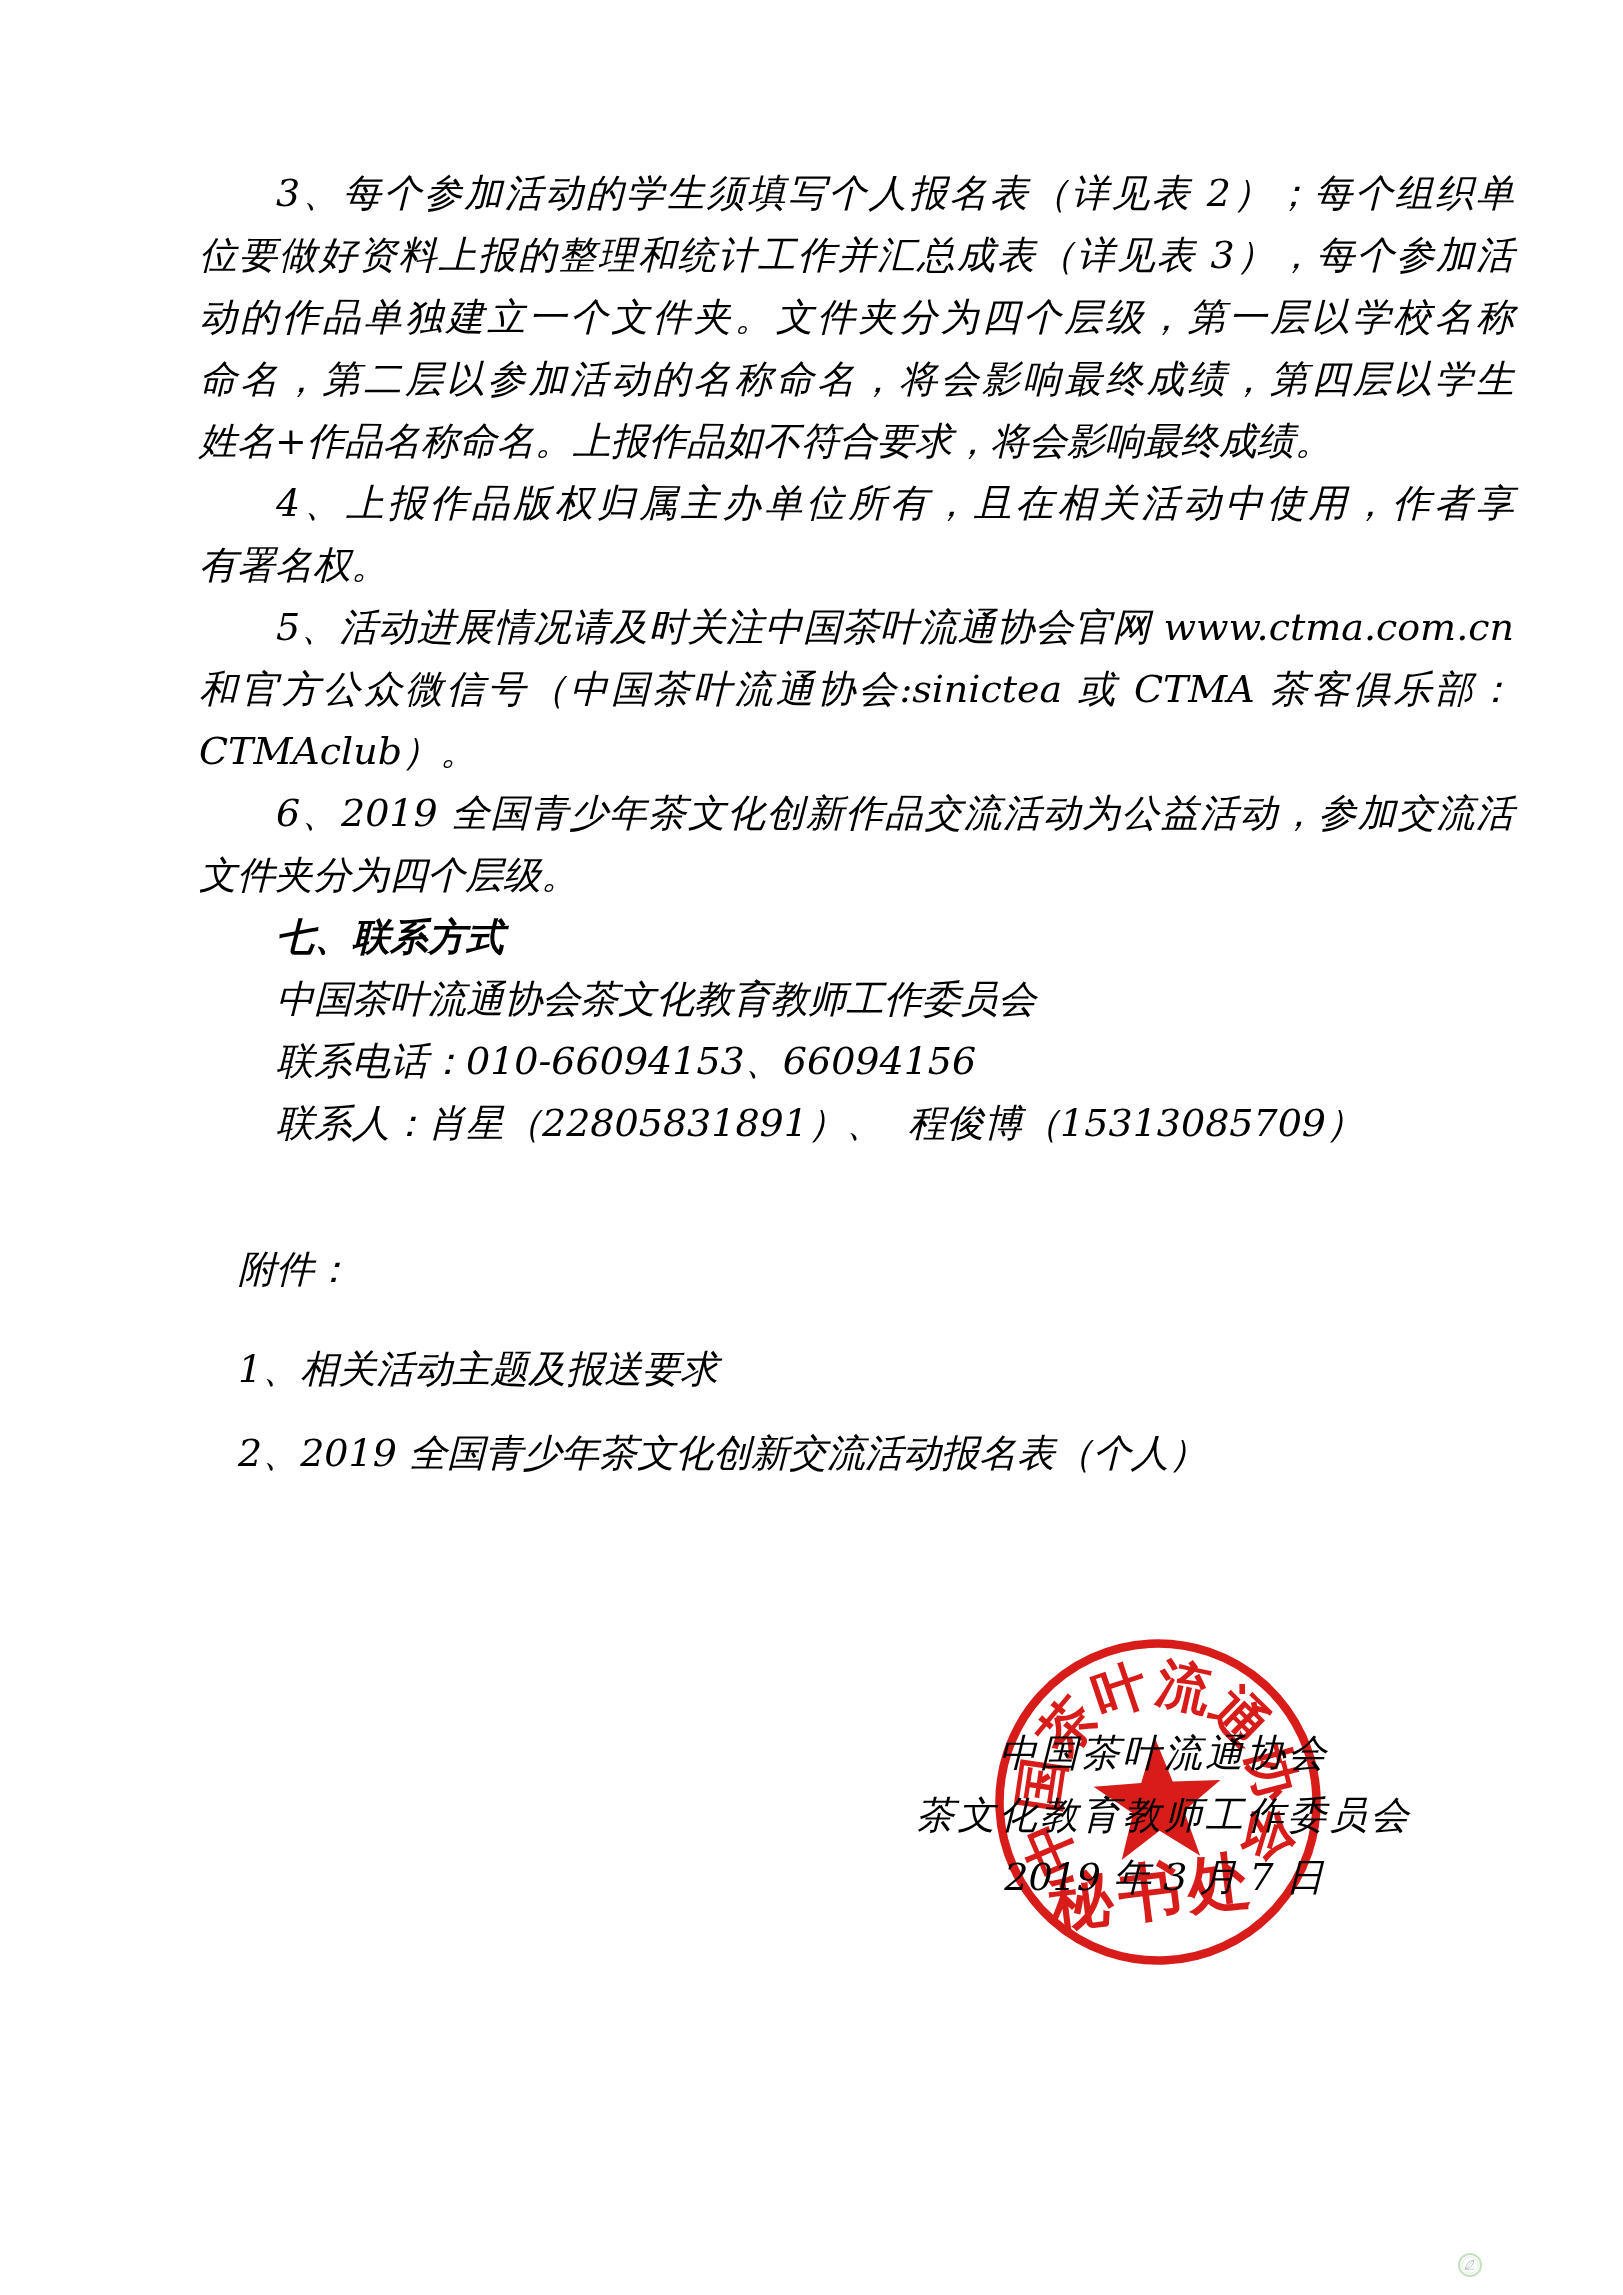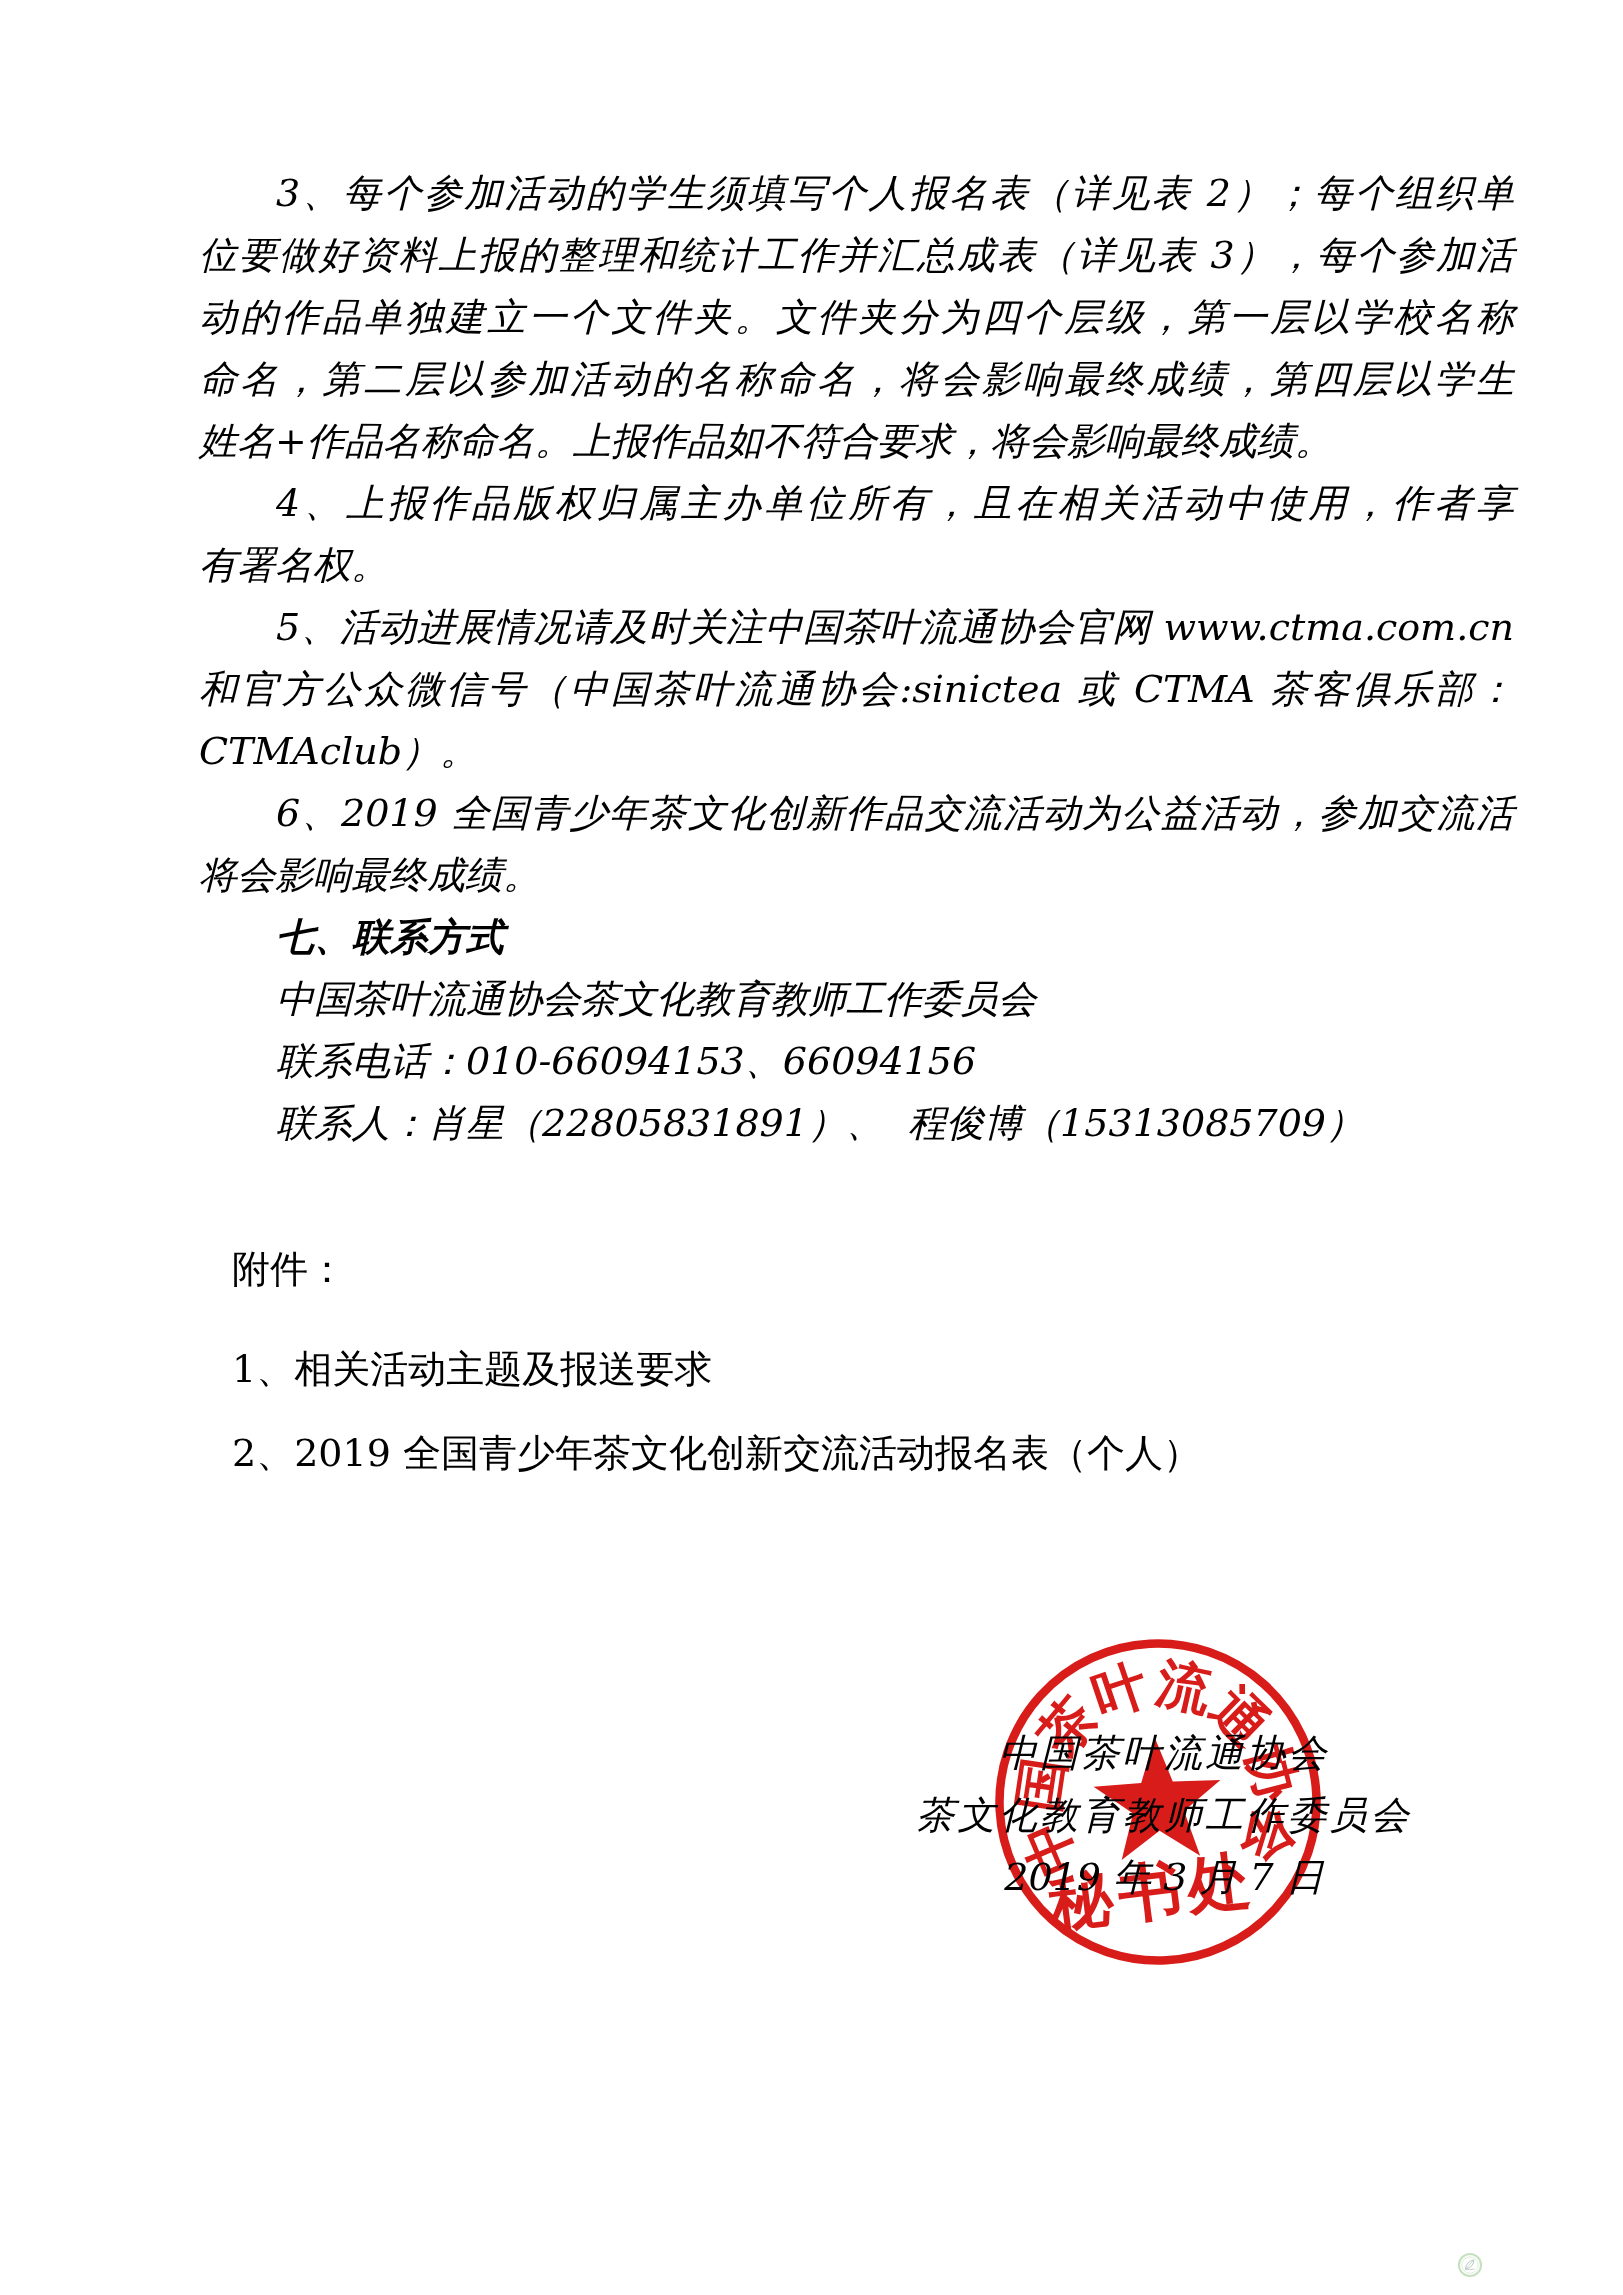--- a/index.html
+++ b/index.html
@@ -15,23 +15,23 @@
   .bodytext{
     position:absolute;left:154px;top:162px;width:1315px;
     font-size:38px;font-style:italic;font-weight:500;margin-left:45px;
   }
   .line{height:62px;line-height:62px;white-space:pre;}
   .fill{white-space:normal;text-align:justify;text-align-last:justify;}
   .indent{text-indent:77px;}
   .bold{font-weight:bold;}
   
   .abs-line{
-    position:absolute;left:152px;width:1315px;
+    position:absolute;left:158px;width:1315px;
     height:62px;line-height:62px;white-space:pre;
-    font-size:38px;font-weight:500;
+    font-size:38px;font-style:italic;font-weight:500;
   }
   .att-label{top:1238px;text-indent:80px;}
   .att-item1{top:1338px;text-indent:80px;}
   .att-item2{top:1422px;text-indent:80px;}
   
   .sig{
     position:absolute;left:837px;top:1722px;width:654px;
     text-align:center;font-size:38px;font-style:italic;font-weight:500;
   }
   .sig .line{height:62px;line-height:62px;}
@@ -67,21 +67,21 @@
     <div class="line fill">位要做好资料上报的整理和统计工作并汇总成表（详见表 3），每个参加活</div>
     <div class="line fill">动的作品单独建立一个文件夹。文件夹分为四个层级，第一层以学校名称</div>
     <div class="line fill">命名，第二层以参加活动的名称命名，将会影响最终成绩，第四层以学生</div>
     <div class="line">姓名+作品名称命名。上报作品如不符合要求，将会影响最终成绩。</div>
     <div class="line fill indent">4、上报作品版权归属主办单位所有，且在相关活动中使用，作者享</div>
     <div class="line">有署名权。</div>
     <div class="line fill indent">5、活动进展情况请及时关注中国茶叶流通协会官网 www.ctma.com.cn</div>
     <div class="line fill">和官方公众微信号（中国茶叶流通协会:sinictea 或 CTMA 茶客俱乐部：</div>
     <div class="line">CTMAclub）。</div>
     <div class="line fill indent">6、2019 全国青少年茶文化创新作品交流活动为公益活动，参加交流活</div>
-    <div class="line">将会影响最终成绩。</div>
+    <div class="line">文件夹分为四个层级。</div>
     <div class="line bold indent">七、联系方式</div>
     <div class="line indent">中国茶叶流通协会茶文化教育教师工作委员会</div>
     <div class="line indent">联系电话：010-66094153、66094156</div>
     <div class="line indent">联系人：肖星（22805831891）、  程俊博（15313085709）</div>
   </div>
 
   <div class="abs-line att-label">附件：</div>
   <div class="abs-line att-item1">1、相关活动主题及报送要求</div>
   <div class="abs-line att-item2">2、2019 全国青少年茶文化创新交流活动报名表（个人）</div>
 

